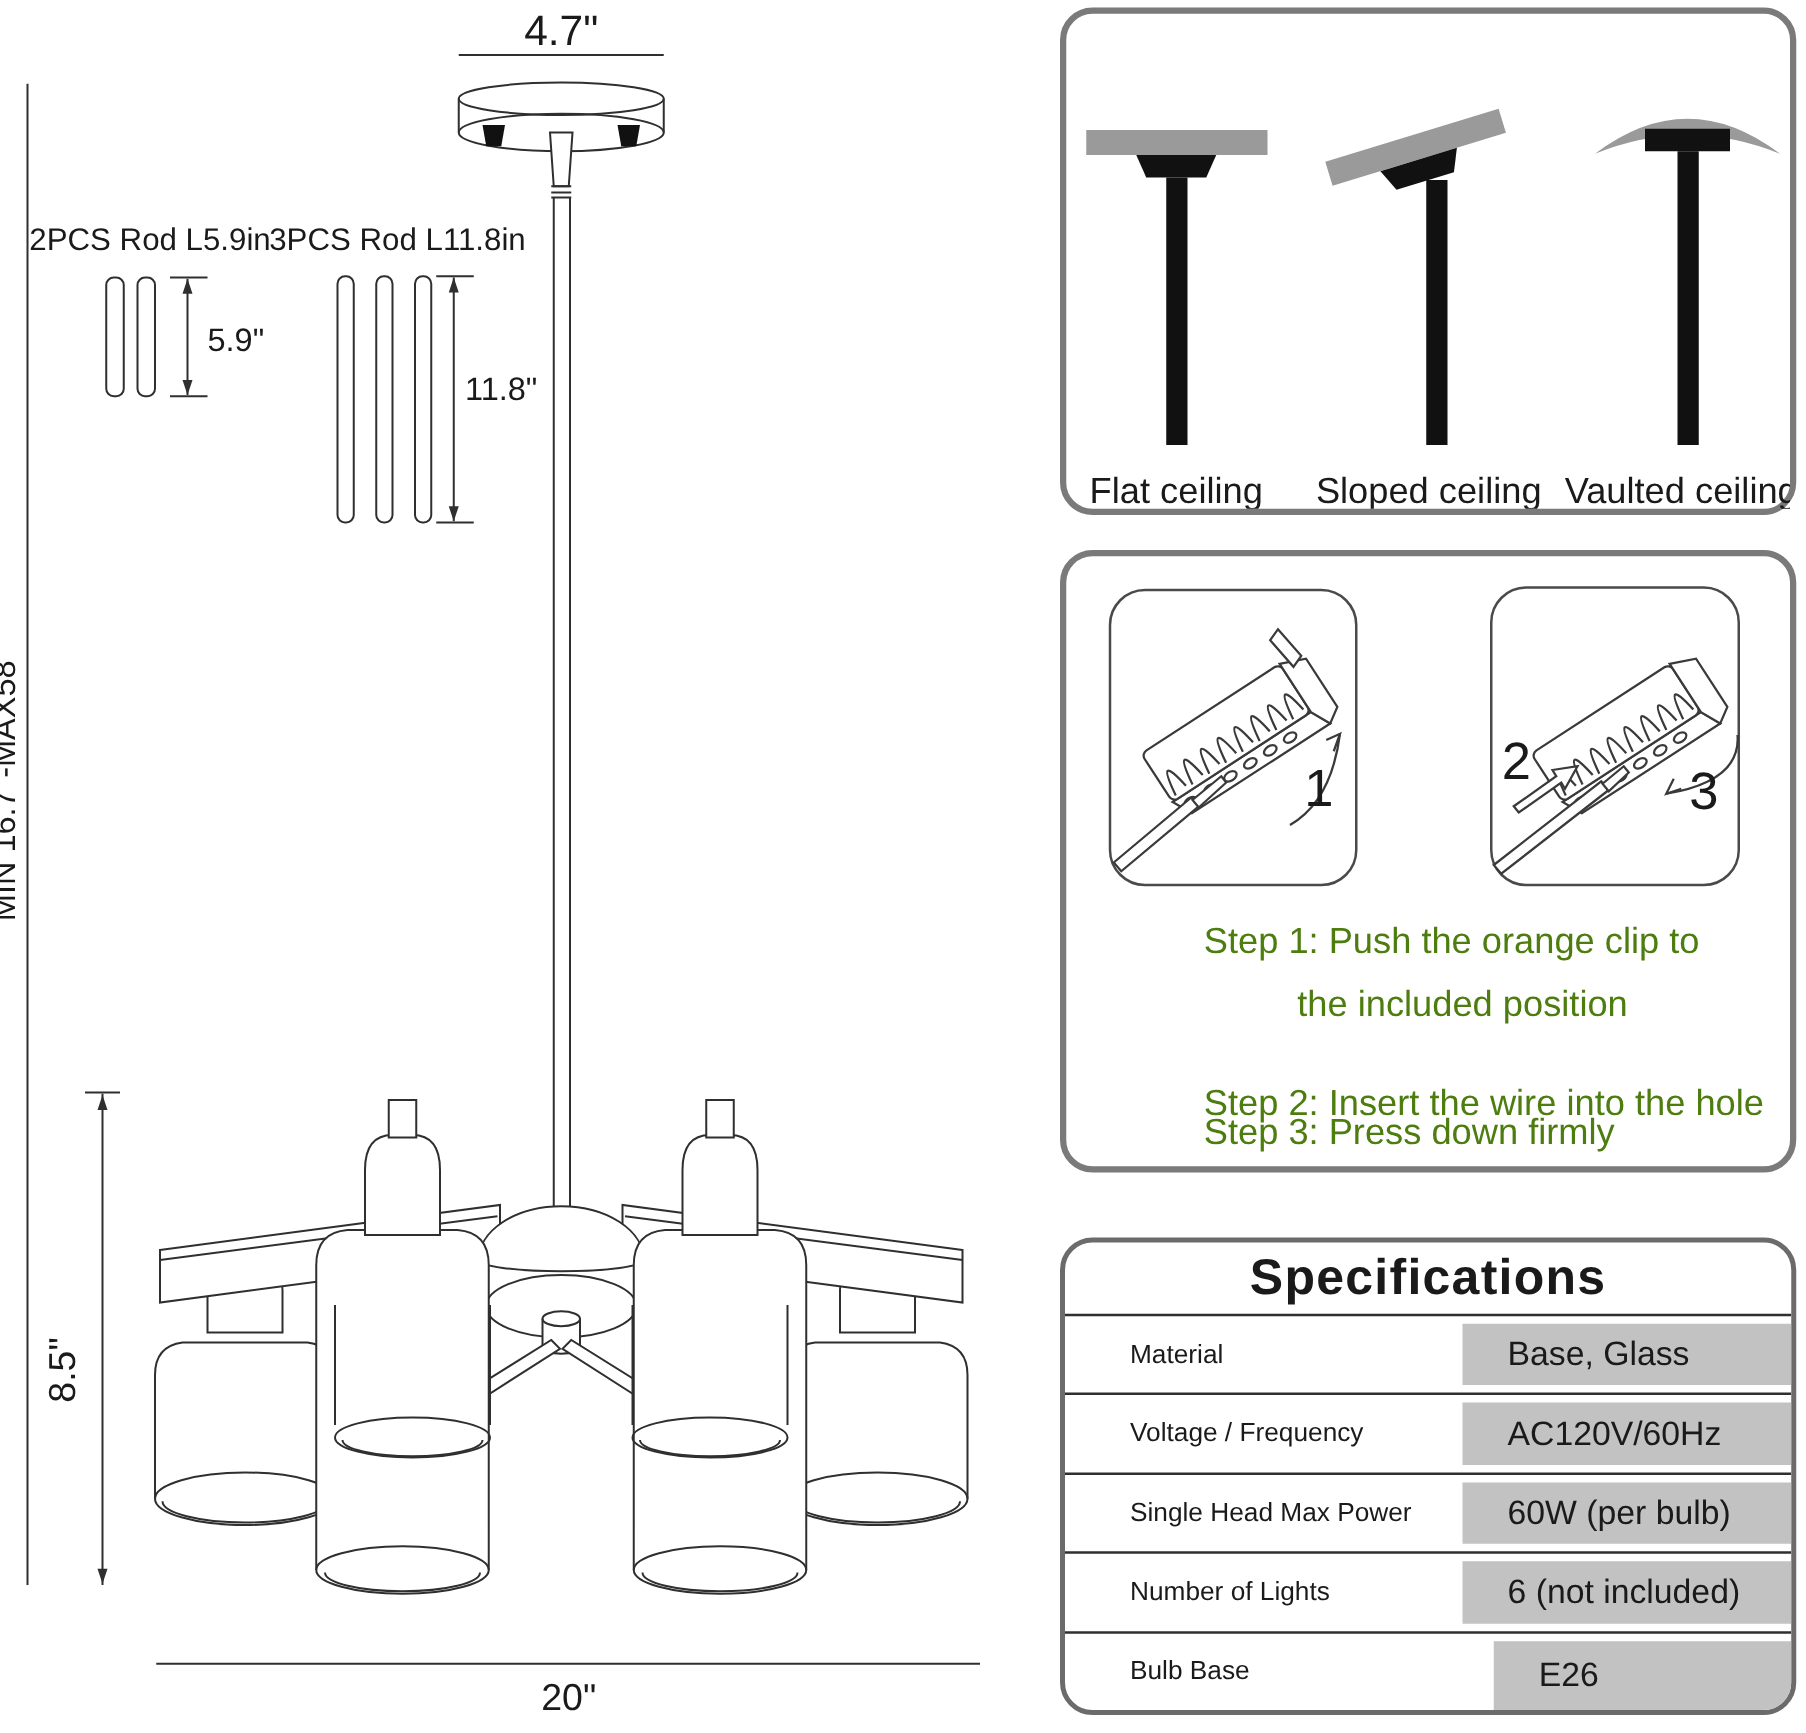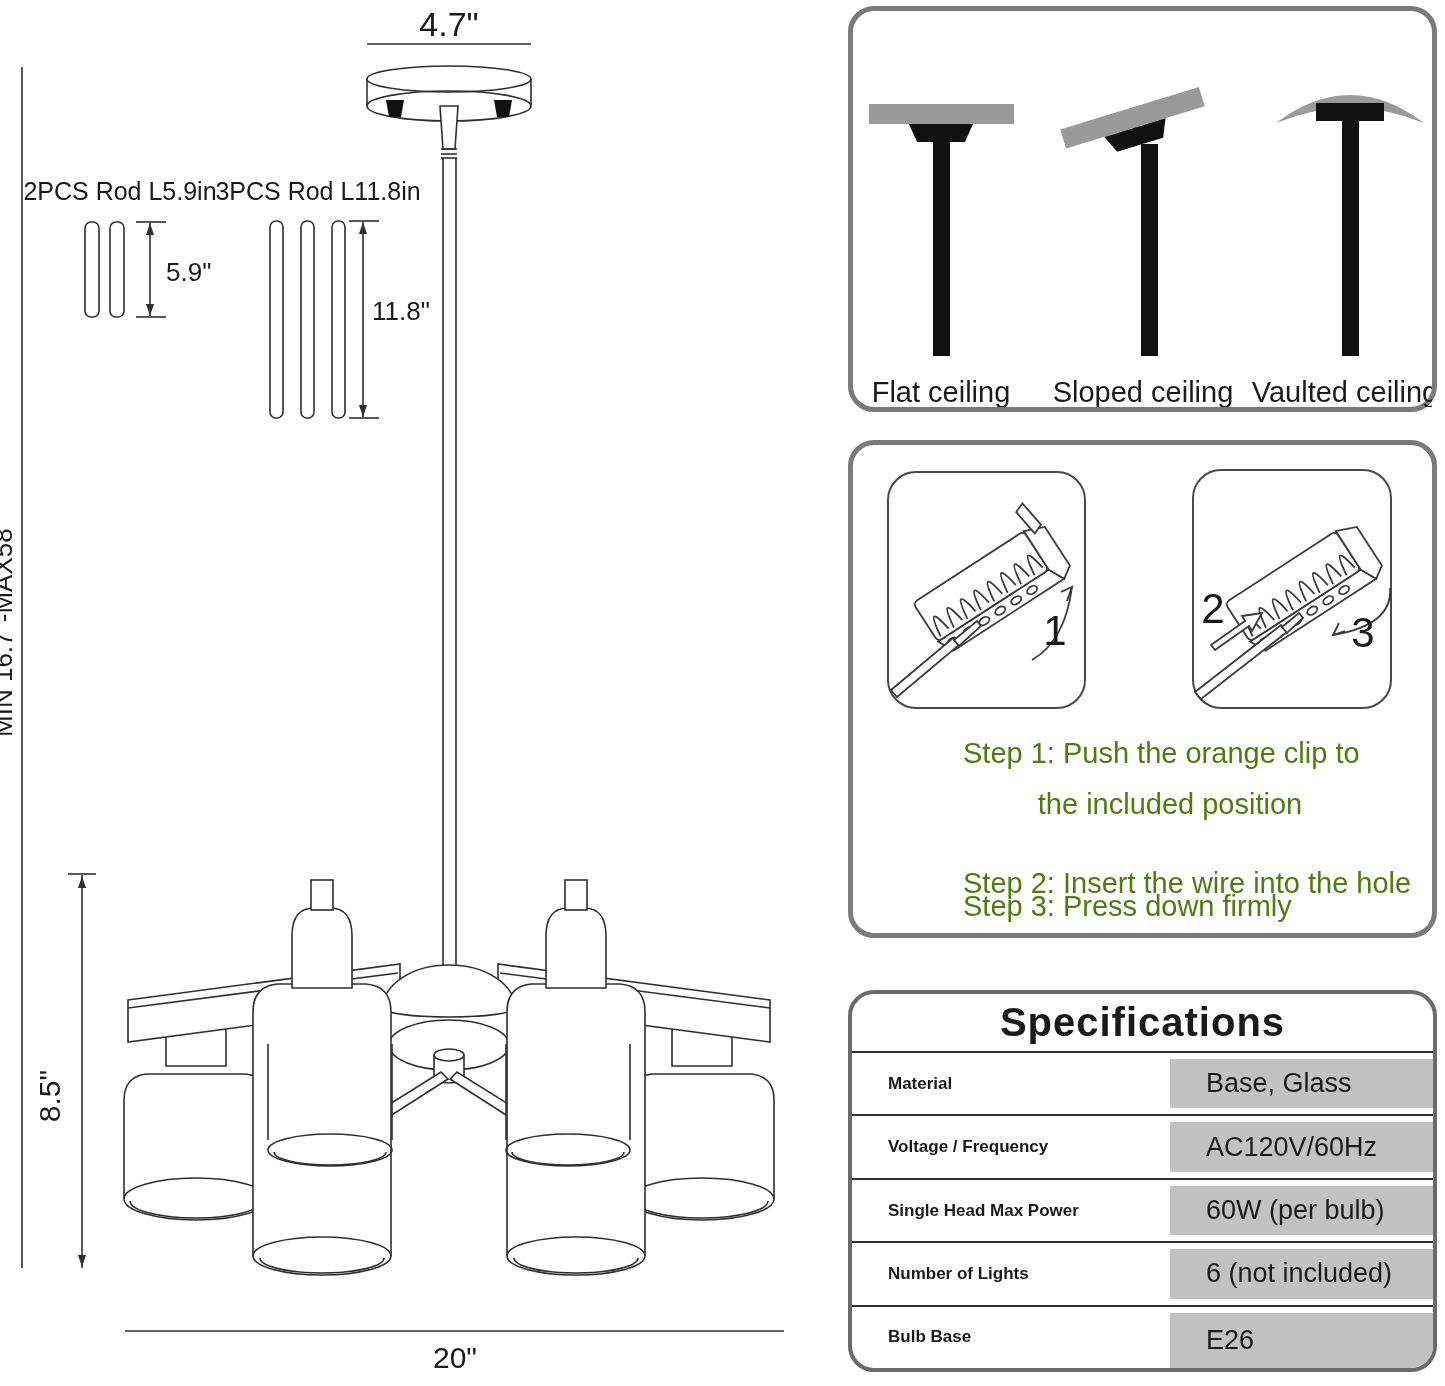--- a/index.html
+++ b/index.html
@@ -6,23 +6,23 @@
   body{width:1445px;height:1386px;font-family:"Liberation Sans",sans-serif;color:#1a1a1a;position:relative;overflow:hidden;}
   .stage{position:absolute;left:0;top:0;width:1445px;height:1386px;}
   svg text{font-family:"Liberation Sans",sans-serif;fill:#1a1a1a;}
   .panel{position:absolute;box-sizing:border-box;border:5px solid #7a7a7a;border-radius:26px;background:#fff;}
   #panel-ceiling{left:848px;top:6px;width:589px;height:406px;}
   #panel-steps{left:848px;top:440px;width:589px;height:498px;}
   .step-text{position:absolute;font-size:29px;white-space:nowrap;color:#4d7c0f;}
   #spec-table{position:absolute;left:848px;top:990px;width:589px;height:382px;box-sizing:border-box;border:4px solid #6b6b6b;border-radius:26px;background:#fff;overflow:hidden;display:flex;flex-direction:column;}
   .spec-title{height:57px;flex:0 0 57px;display:flex;align-items:center;justify-content:center;font-weight:bold;font-size:40px;letter-spacing:1px;text-align:right;}
   .spec-row{flex:1;position:relative;border-top:2px solid #2f2f2f;}
-  .spec-label{position:absolute;left:36px;top:50%;transform:translateY(-50%);font-weight:bold;font-size:17px;white-space:nowrap;}
+  .spec-label{position:absolute;left:52px;top:50%;transform:translateY(-50%);font-weight:normal;font-size:21px;white-space:nowrap;}
   .spec-value{position:absolute;left:318px;right:0;top:6px;bottom:6px;background:#c2c2c2;display:flex;align-items:center;padding-left:36px;font-size:27px;white-space:nowrap;}
-  .spec-row.last .spec-value{bottom:0;}
+  .spec-row.last .spec-value{bottom:0;margin-left:25px;}
 </style>
 </head>
 <body>
 
 <div class="stage">
 
   <svg width="845" height="1386" viewBox="0 0 845 1386" style="position:absolute;left:0;top:0;" fill="none" stroke="#2f2f2f" stroke-width="1.6">
 
     <text x="449" y="36" text-anchor="middle" font-size="34" stroke="none">4.7"</text>
     <line x1="367" y1="44" x2="531" y2="44"></line>

